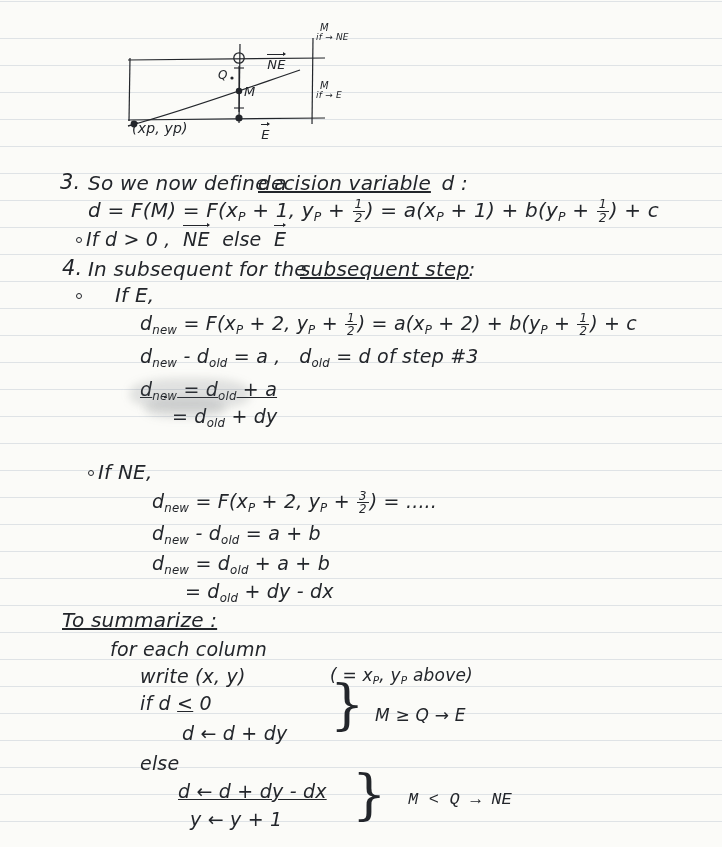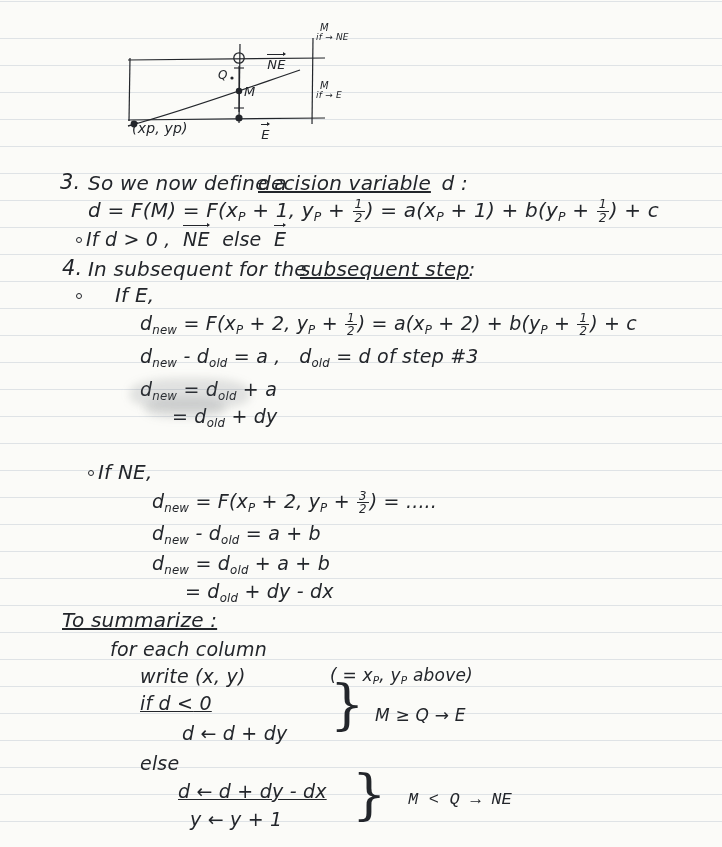--- a/index.html
+++ b/index.html
@@ -150,21 +150,21 @@
 <span class="ink hw u" style="left:300px; top:257px; font-size:20px;">subsequent step</span>
 <span class="ink hw" style="left:462px; top:257px; font-size:20px;"> :</span>
 
 <span class="bullet" style="left:76px; top:293px;"></span>
 <span class="ink hw" style="left:86px; top:283px; font-size:20px;margin-left:29px;">If E,</span>
 
 <span class="ink hw" style="left:140px; top:312px; font-size:19px;">d<span class="sub">new</span> = F(x<span class="sub">P</span> + 2, y<span class="sub">P</span> + <span class="frac"><span class="num">1</span><span class="den">2</span></span>) = a(x<span class="sub">P</span> + 2) + b(y<span class="sub">P</span> + <span class="frac"><span class="num">1</span><span class="den">2</span></span>) + c</span>
 
 <span class="ink hw" style="left:140px; top:345px; font-size:19px;">d<span class="sub">new</span> - d<span class="sub">old</span> = a ,   d<span class="sub">old</span> = d of step #3</span>
 
-<span class="ink hw" style="left:140px; top:378px; font-size:19px;">d<span class="sub">new</span> = d<span class="sub">old</span> + a</span>
+<span class="ink hw" style="left:140px; top:378px; font-size:19px;text-decoration:underline;">d<span class="sub">new</span> = d<span class="sub">old</span> + a</span>
 
 <span class="ink hw" style="left:172px; top:405px; font-size:19px;">= d<span class="sub">old</span> + dy</span>
 
 <div class="smudge" style="left:130px; top:378px; width:120px; height:32px;"></div>
 <div class="smudge" style="left:145px; top:398px; width:80px; height:20px;"></div>
 
 <span class="bullet" style="left:88px; top:470px;"></span>
 <span class="ink hw" style="left:98px; top:460px; font-size:20px;">If NE,</span>
 
 <span class="ink hw" style="left:152px; top:490px; font-size:19px;">d<span class="sub">new</span> = F(x<span class="sub">P</span> + 2, y<span class="sub">P</span> + <span class="frac"><span class="num">3</span><span class="den">2</span></span>) = .....</span>
@@ -175,21 +175,21 @@
 
 <span class="ink hw" style="left:185px; top:580px; font-size:19px;">= d<span class="sub">old</span> + dy - dx</span>
 
 <span class="ink hw u" style="left:62px; top:608px; font-size:20px;">To summarize :</span>
 
 <span class="ink hw" style="left:110px; top:638px; font-size:19px;">for each column</span>
 
 <span class="ink hw" style="left:140px; top:665px; font-size:19px;">write (x, y)</span>
 <span class="ink hw" style="left:330px; top:665px; font-size:17px;">( = x<span class="sub">P</span>, y<span class="sub">P</span> above)</span>
 
-<span class="ink hw" style="left:140px; top:692px; font-size:19px;text-decoration:underline;">if d <span class="u">&lt;</span> 0</span>
+<span class="ink hw" style="left:140px; top:692px; font-size:19px;">if d <span class="u">&lt;</span> 0</span>
 
 <span class="ink hw" style="left:182px; top:722px; font-size:19px;">d ← d + dy</span>
 
 <span class="brace" style="left:330px; top:678px; font-size:54px; line-height:1;">}</span>
 <span class="ink hw" style="left:375px; top:705px; font-size:17px;">M ≥ Q → E</span>
 
 <span class="ink hw" style="left:140px; top:752px; font-size:19px;">else</span>
 
 <span class="ink hw" style="left:178px; top:780px; font-size:19px;text-decoration:underline;">d ← d + dy - dx</span>
 

